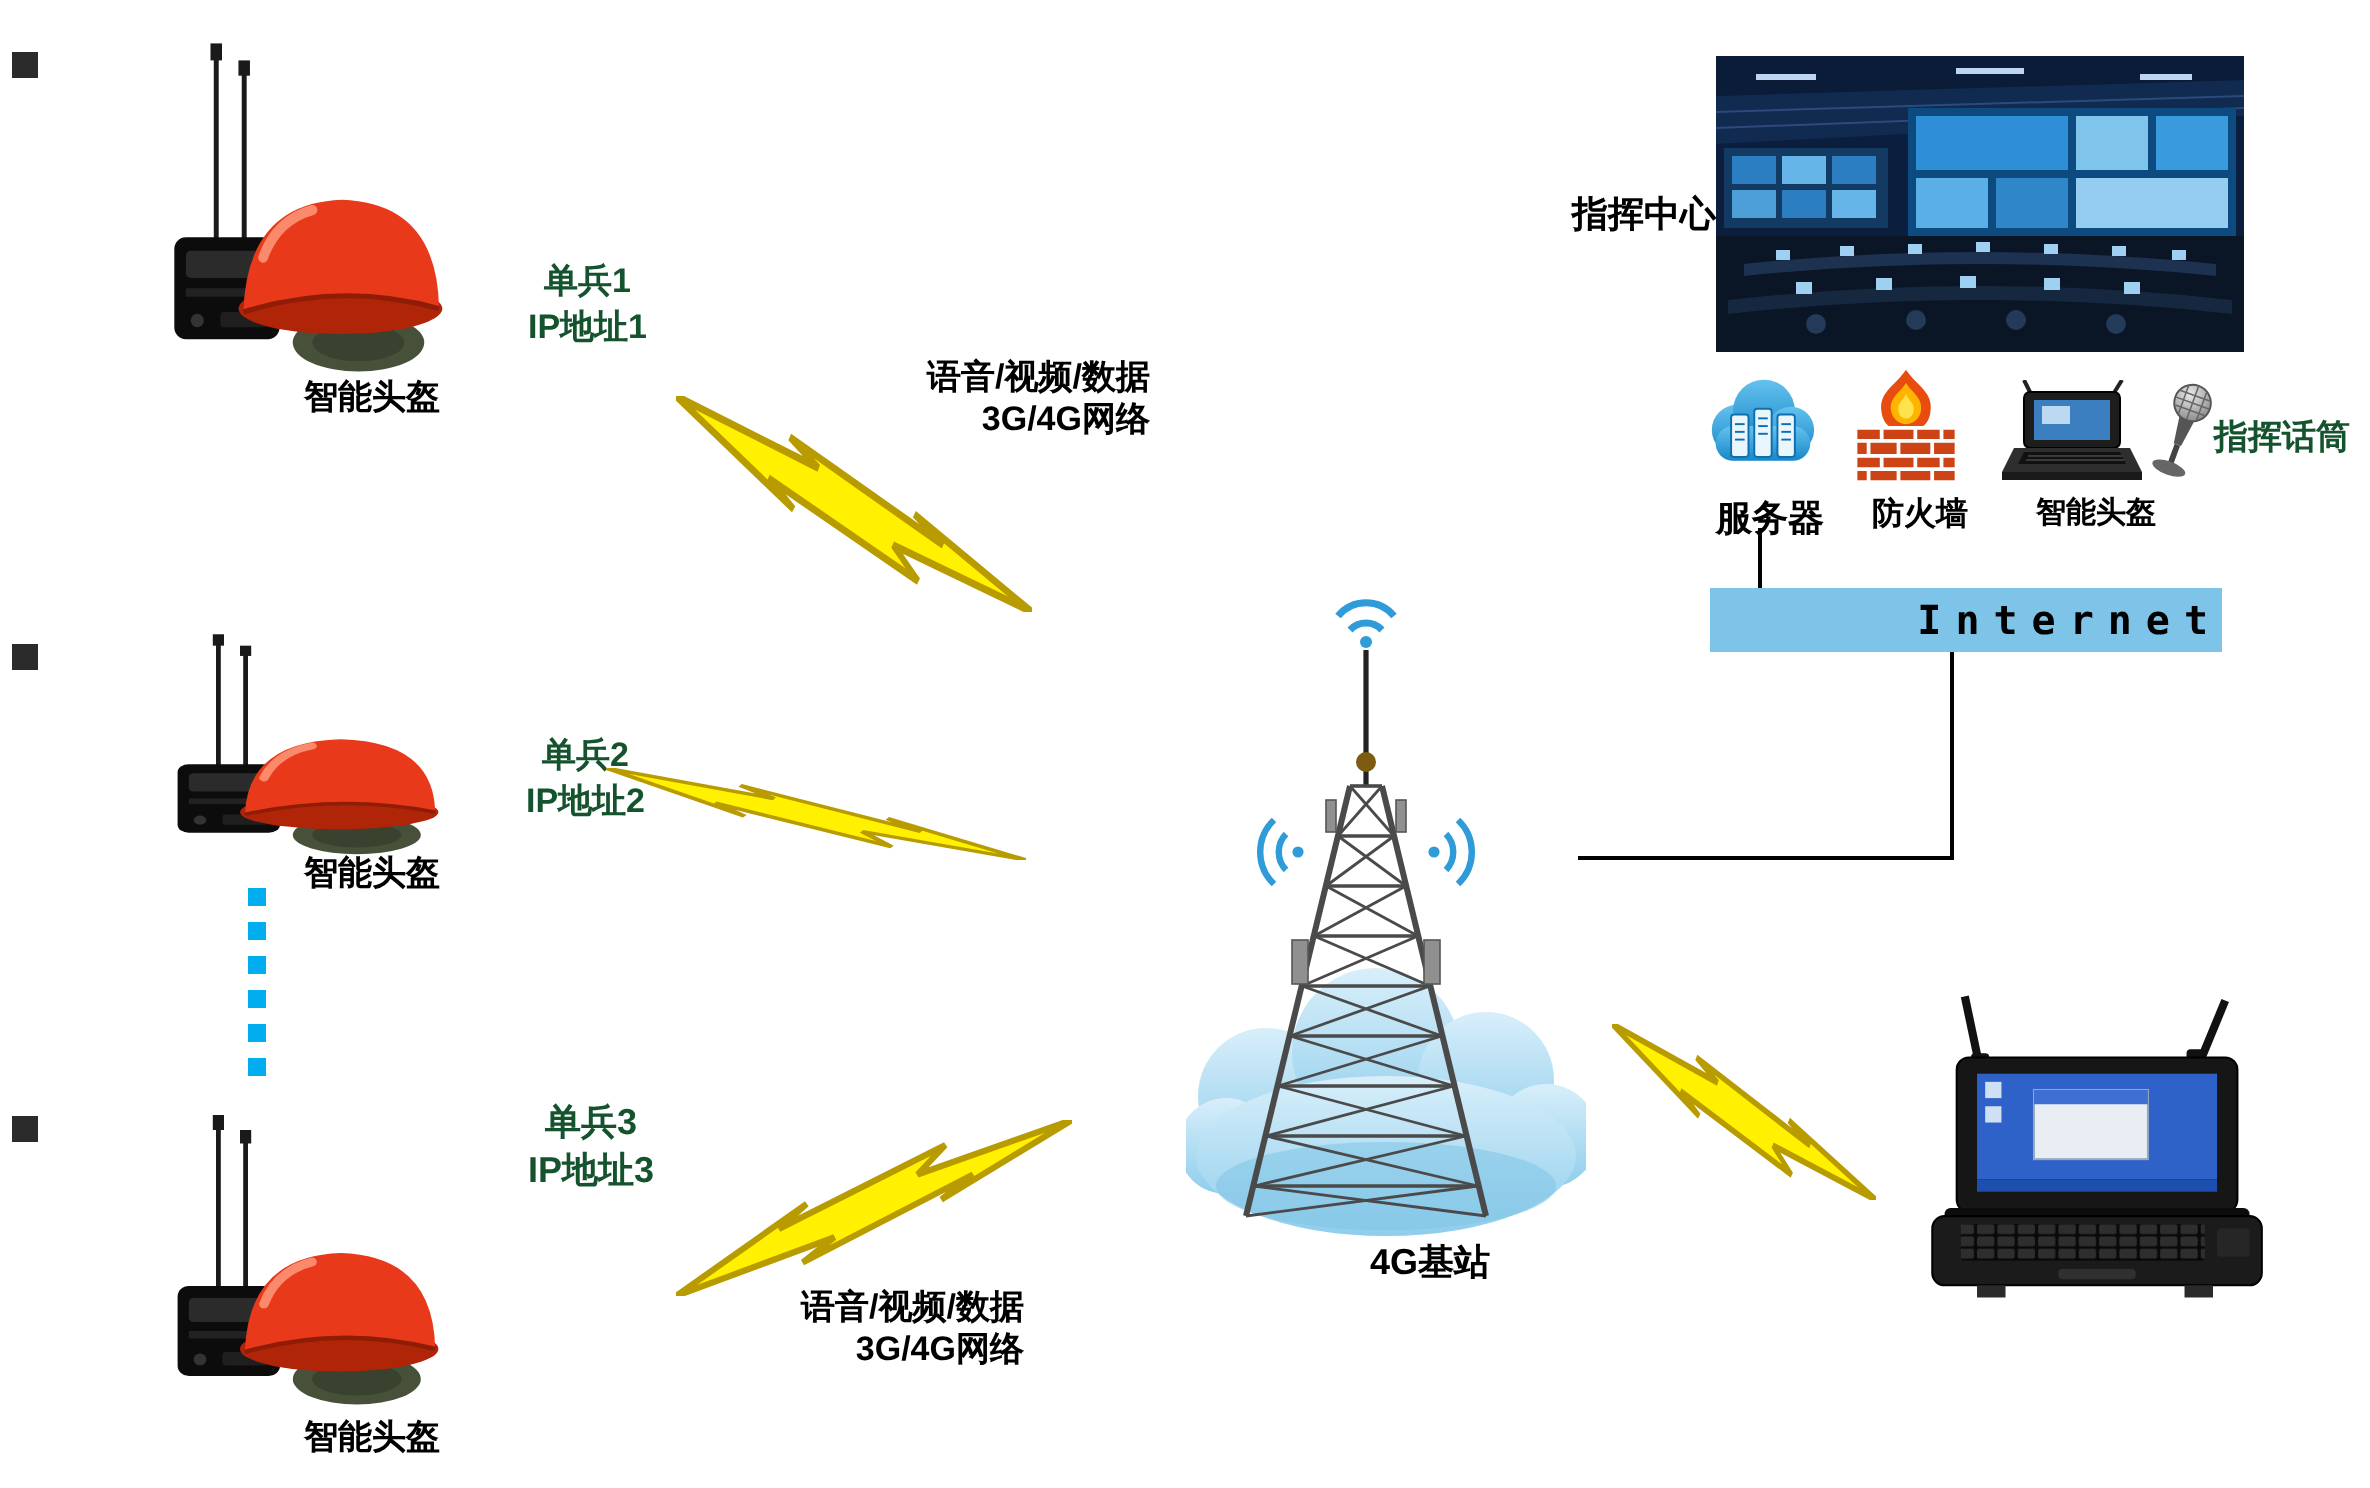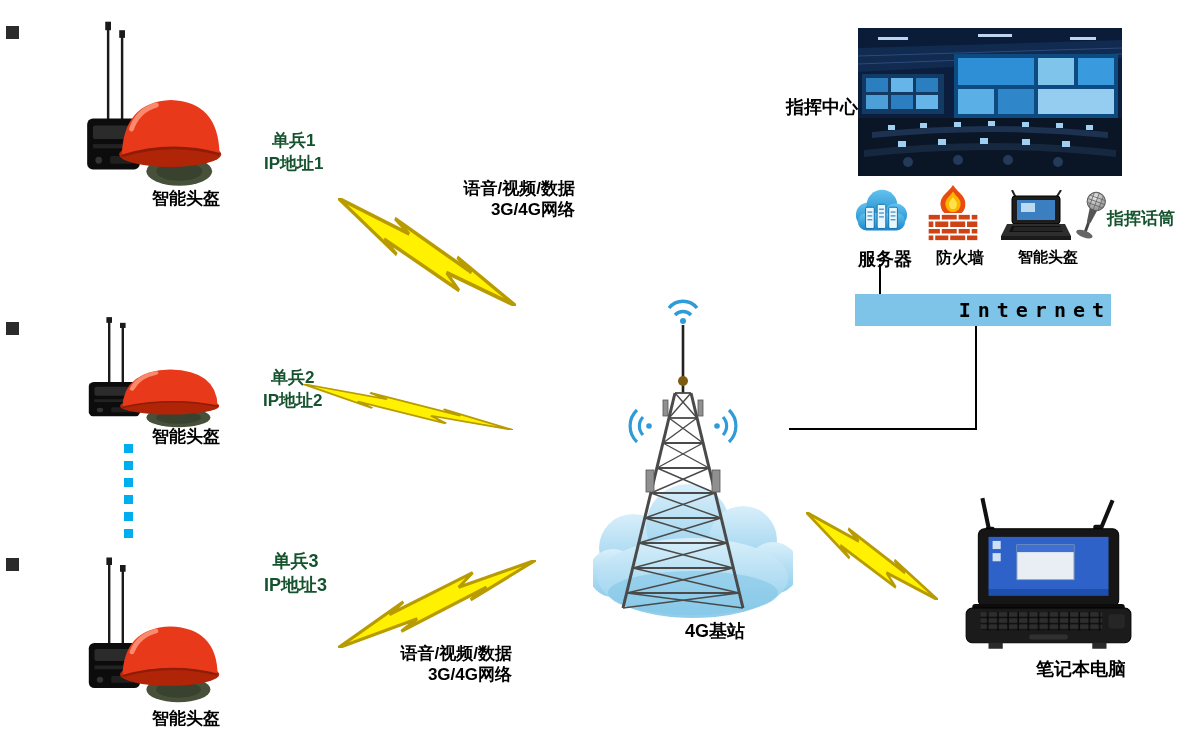--- a/index.html
+++ b/index.html
@@ -370,15 +370,14 @@
     <rect x="30" y="92" width="118" height="6" fill="#1f4fae"></rect>
     <rect x="14" y="106" width="150" height="6" rx="3" fill="#0c0c0c"></rect>
     <rect x="8" y="110" width="162" height="34" rx="6" fill="#1b1b1b" stroke="#000"></rect>
     <rect x="22" y="114" width="120" height="18" rx="2" fill="#0a0a0a"></rect>
     <rect x="22" y="114" width="120" height="18" fill="url(#keysPat)"></rect>
     <rect x="148" y="116" width="16" height="14" rx="2" fill="#262626"></rect>
     <rect x="70" y="136" width="38" height="5" rx="2" fill="#303030"></rect>
     <rect x="30" y="144" width="14" height="6" fill="#2a2a2a"></rect>
     <rect x="132" y="144" width="14" height="6" fill="#2a2a2a"></rect>
   </svg>
-  <div class="lbl" style="left:966px;top:658px;width:160px;font-size:18px;">笔记本电脑</div>
 
 </div>
 
 </body></html>

